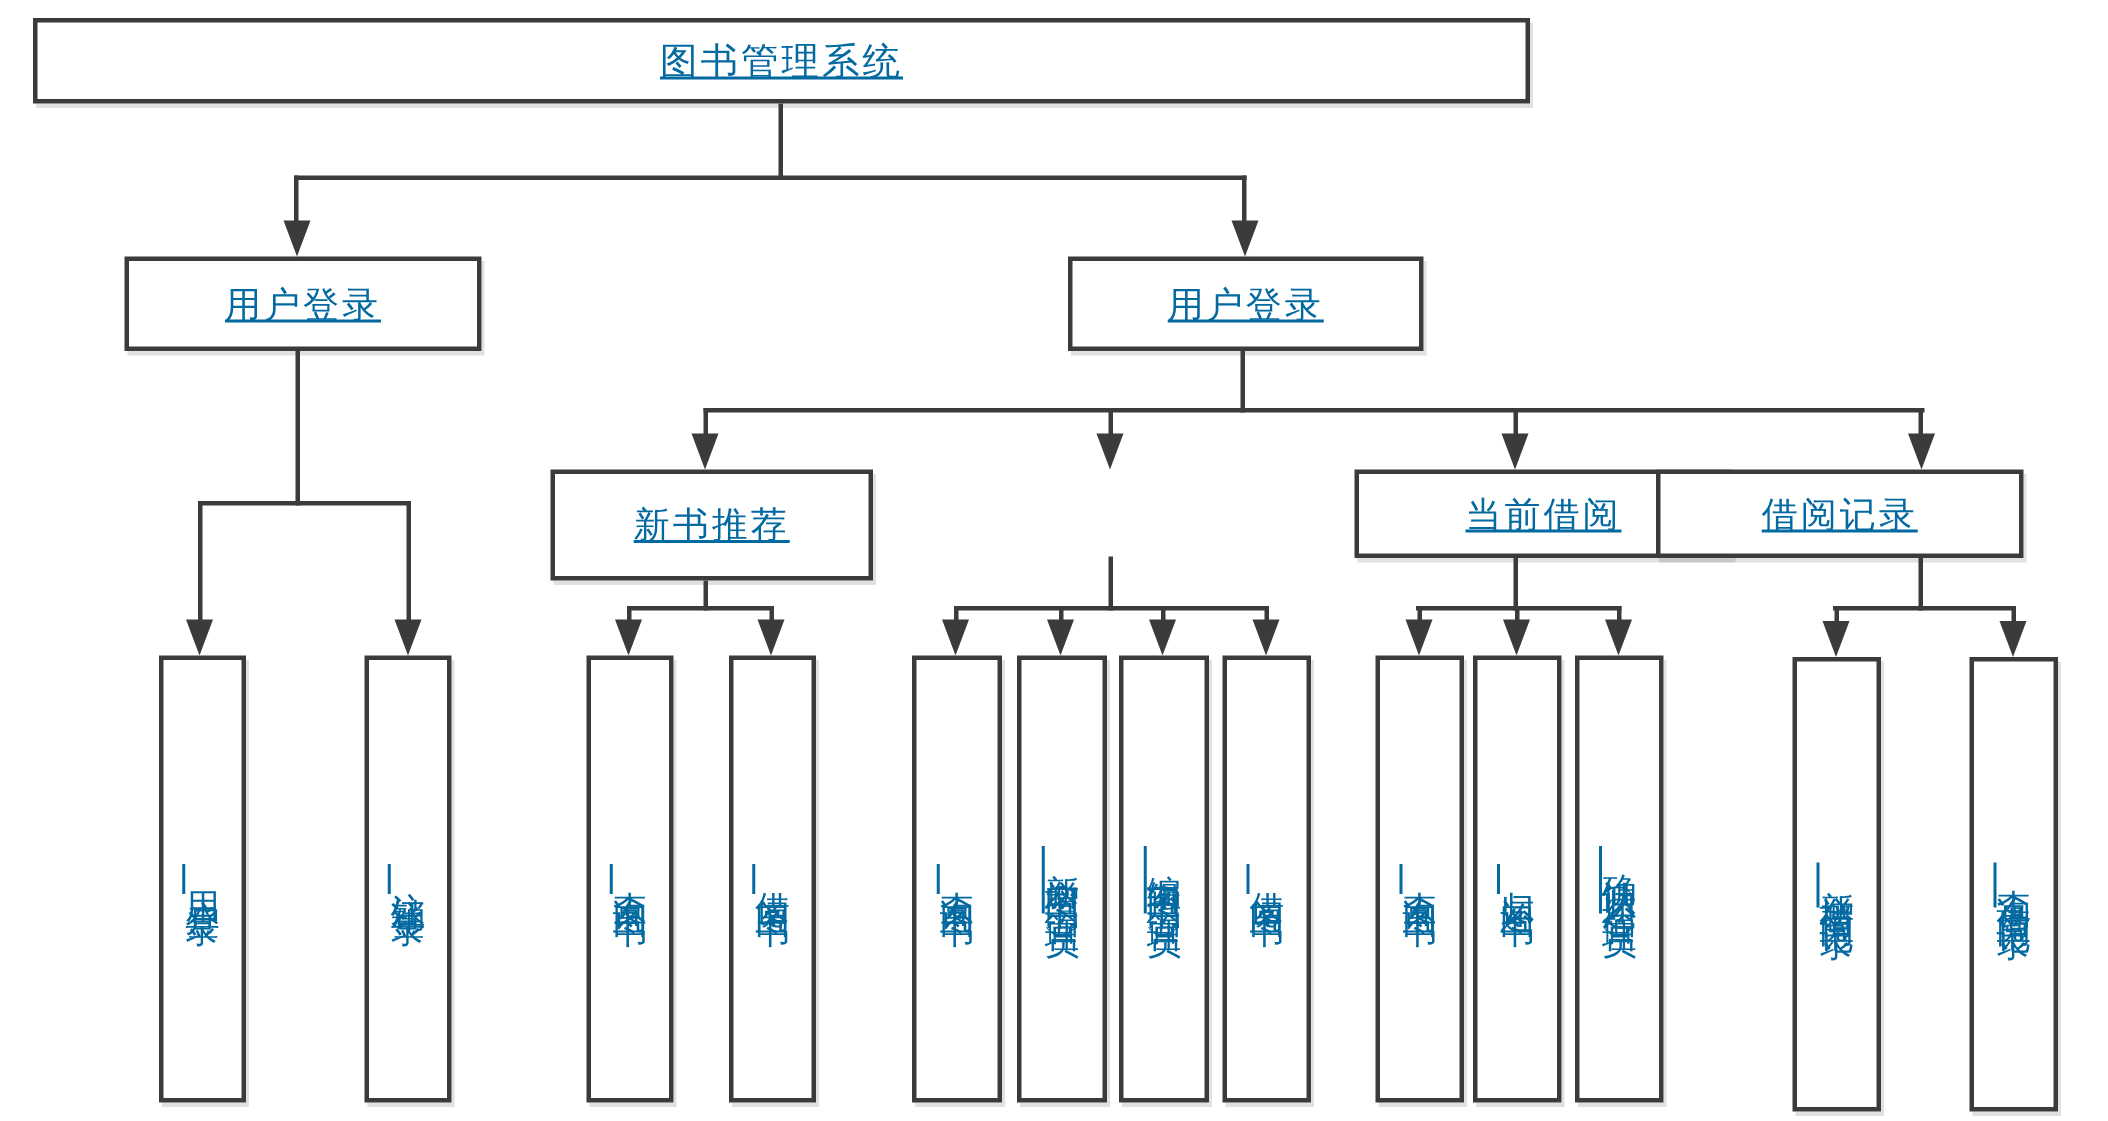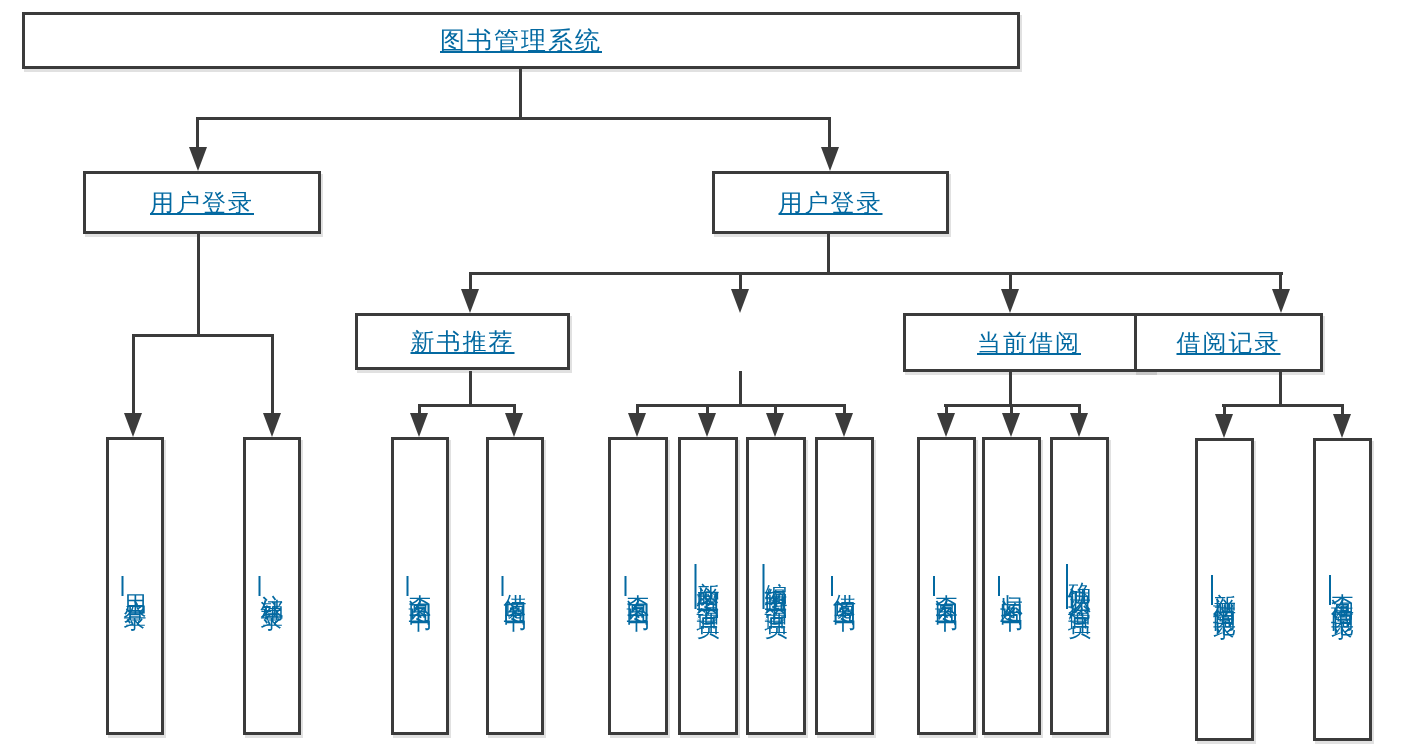--- a/index.html
+++ b/index.html
@@ -89,23 +89,23 @@
   <div class="hl" style="left:469px;top:272px;width:814px;"></div>
   <div class="vl" style="left:469px;top:272px;height:21px;"></div>
   <div class="ah" style="left:461px;top:289px;"></div>
   <div class="vl" style="left:739px;top:272px;height:21px;"></div>
   <div class="ah" style="left:731px;top:289px;"></div>
   <div class="vl" style="left:1009px;top:272px;height:21px;"></div>
   <div class="ah" style="left:1001px;top:289px;"></div>
   <div class="vl" style="left:1279px;top:272px;height:21px;"></div>
   <div class="ah" style="left:1272px;top:289px;"></div>
 
-  <div class="box" style="left:355px;top:313px;width:215px;height:57px;">新书推荐</div>
+  <div class="box" style="left:367px;top:313px;width:215px;height:74px;">新书推荐</div>
   <div class="box" style="left:903px;top:313px;width:252px;height:59px;">当前借阅</div>
-  <div class="box" style="left:1134px;top:313px;width:189px;height:59px;">借阅记录</div>
+  <div class="box" style="left:1104px;top:313px;width:245px;height:59px;">借阅记录</div>
 
   <div class="vl" style="left:469px;top:371px;height:36px;"></div>
   <div class="hl" style="left:418px;top:404px;width:98px;"></div>
   <div class="vl" style="left:418px;top:404px;height:13px;"></div>
   <div class="ah" style="left:410px;top:413px;"></div>
   <div class="vl" style="left:513px;top:404px;height:13px;"></div>
   <div class="ah" style="left:505px;top:413px;"></div>
 
   <div class="vl" style="left:739px;top:371px;height:36px;"></div>
   <div class="hl" style="left:636px;top:404px;width:210px;"></div>

